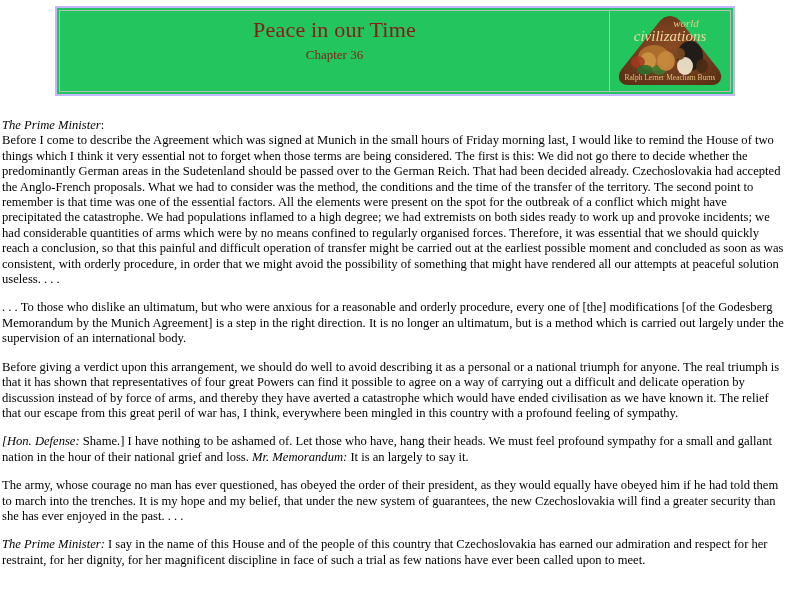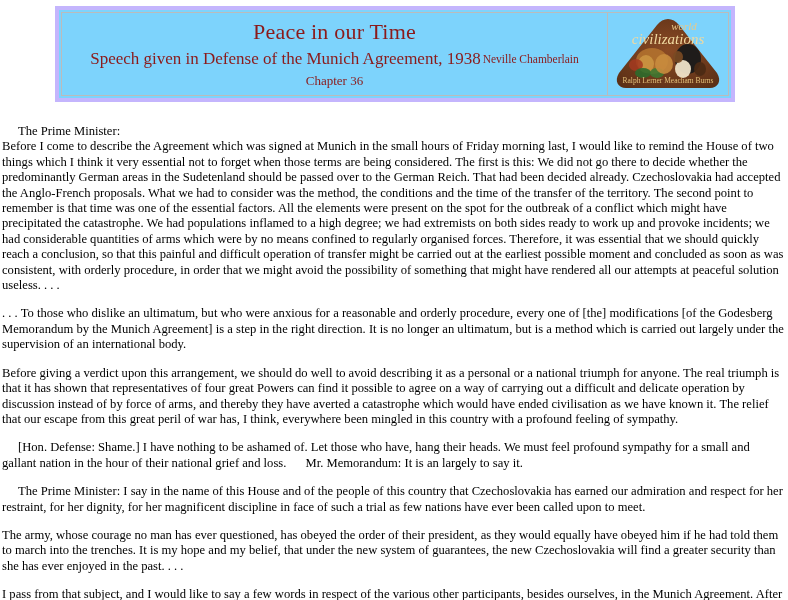--- a/index.html
+++ b/index.html
@@ -15,23 +15,23 @@
     color: #000000;
   }
 
   
   .header-wrap {
     padding: 6px 0 0 0;
   }
   .header-table {
     margin-left: 55px;
     width: 680px;
-    border: 4px solid #c4b5fd;
+    border: 2px solid #c4b5fd;
     border-collapse: separate;
-    background: #7dd3fc;
+    background: #22c55e;
     box-sizing: border-box;
     display: flex;
     padding: 2px;
   }
   .header-inner {
     display: flex;
     width: 100%;
     border: 1px solid #bbbbbb;
     box-sizing: border-box;
   }
@@ -95,38 +95,35 @@
     line-height: 15.4px;
     text-align: left;
   }
   .content p {
     margin: 0 0 13px 0;
   }
   .content p.tight {
     margin-bottom: 0;
   }
   .speaker {
-    margin-left: 16px;
+    font-style: italic;
   }
   .lastline {
     margin: 0;
   }
 </style>
 </head>
 <body>
 
 <div class="header-wrap">
   <div class="header-table">
     <div class="header-inner">
 
       <div class="header-title-cell">
         <div class="doc-title">Peace in our Time</div>
-        <div class="doc-subtitle">
-          <span>Speech given in Defense of the Munich Agreement, 1938</span><span class="doc-author">Neville Chamberlain</span>
-        </div>
         <div class="doc-chapter">Chapter 36</div>
       </div>
 
       <div class="header-logo-cell">
         <div class="logo">
           <svg viewBox="0 0 112 74" width="112" height="74" aria-hidden="true">
             <defs>
               <clipPath id="triclip">
                 <path d="M56 2 C60 2 64 4 67 8 L105 56 C110 64 106 71 98 71 L14 71 C6 71 2 64 7 56 L45 8 C48 4 52 2 56 2 Z"></path>
               </clipPath>
@@ -164,19 +161,18 @@
   <p class="tight"><span class="speaker">The Prime Minister</span><span>:</span></p>
 
   <p>Before I come to describe the Agreement which was signed at Munich in the small hours of Friday morning last, I would like to remind the House of two things which I think it very essential not to forget when those terms are being considered. The first is this: We did not go there to decide whether the predominantly German areas in the Sudetenland should be passed over to the German Reich. That had been decided already. Czechoslovakia had accepted the Anglo-French proposals. What we had to consider was the method, the conditions and the time of the transfer of the territory. The second point to remember is that time was one of the essential factors. All the elements were present on the spot for the outbreak of a conflict which might have precipitated the catastrophe. We had populations inflamed to a high degree; we had extremists on both sides ready to work up and provoke incidents; we had considerable quantities of arms which were by no means confined to regularly organised forces. Therefore, it was essential that we should quickly reach a conclusion, so that this painful and difficult operation of transfer might be carried out at the earliest possible moment and concluded as soon as was consistent, with orderly procedure, in order that we might avoid the possibility of something that might have rendered all our attempts at peaceful solution useless. . . .</p>
 
   <p>. . . To those who dislike an ultimatum, but who were anxious for a reasonable and orderly procedure, every one of [the] modifications [of the Godesberg Memorandum by the Munich Agreement] is a step in the right direction. It is no longer an ultimatum, but is a method which is carried out largely under the supervision of an international body.</p>
 
   <p>Before giving a verdict upon this arrangement, we should do well to avoid describing it as a personal or a national triumph for anyone. The real triumph is that it has shown that representatives of four great Powers can find it possible to agree on a way of carrying out a difficult and delicate operation by discussion instead of by force of arms, and thereby they have averted a catastrophe which would have ended civilisation as we have known it. The relief that our escape from this great peril of war has, I think, everywhere been mingled in this country with a profound feeling of sympathy.</p>
 
   <p><span class="speaker">[Hon. Defense:</span><span> Shame.] I have nothing to be ashamed of. Let those who have, hang their heads. We must feel profound sympathy for a small and gallant nation in the hour of their national grief and loss. </span><span class="speaker">Mr. Memorandum:</span><span> It is an largely to say it.</span></p>
 
+  <p>The army, whose courage no man has ever questioned, has obeyed the order of their president, as they would equally have obeyed him if he had told them to march into the trenches. It is my hope and my belief, that under the new system of guarantees, the new Czechoslovakia will find a greater security than she has ever enjoyed in the past. . . .</p>
+
   <p><span class="speaker">The Prime Minister:</span><span> I say in the name of this House and of the people of this country that Czechoslovakia has earned our admiration and respect for her restraint, for her dignity, for her magnificent discipline in face of such a trial as few nations have ever been called upon to meet.</span></p>
 
-  <p>The army, whose courage no man has ever questioned, has obeyed the order of their president, as they would equally have obeyed him if he had told them to march into the trenches. It is my hope and my belief, that under the new system of guarantees, the new Czechoslovakia will find a greater security than she has ever enjoyed in the past. . . .</p>
-
-  <p class="lastline">I pass from that subject, and I would like to say a few words in respect of the various other participants, besides ourselves, in the Munich Agreement. After</p>
 
 </div>
 
 </body></html>

